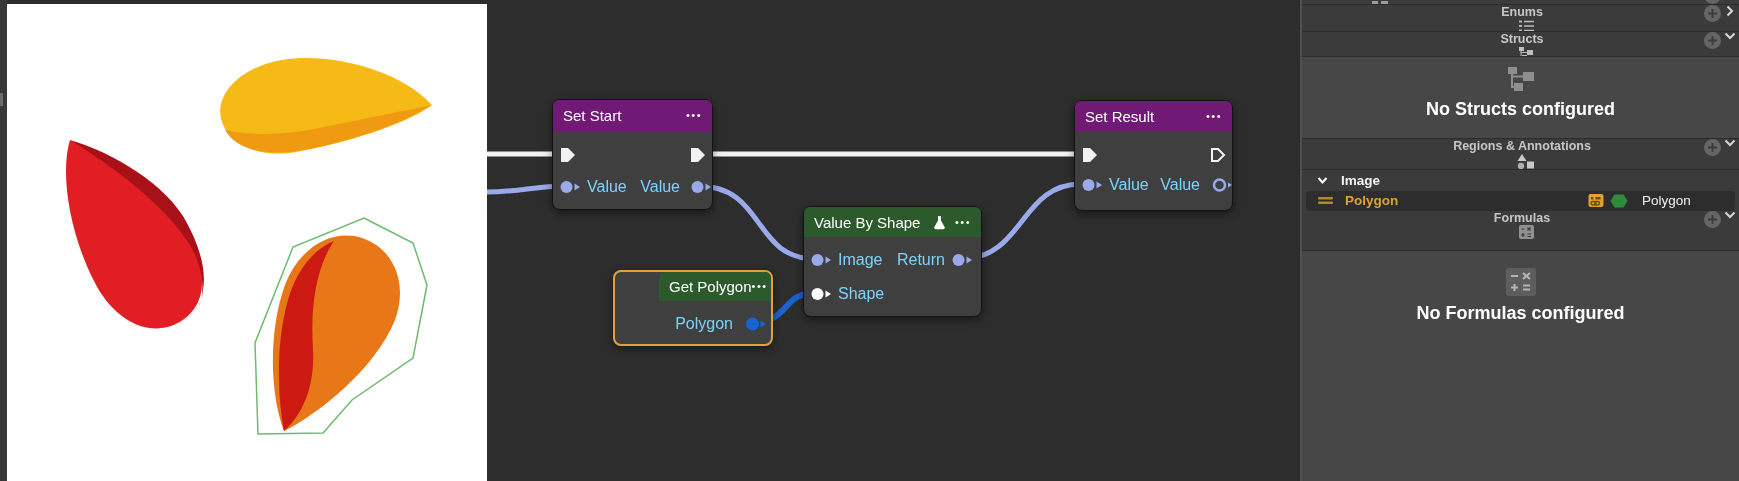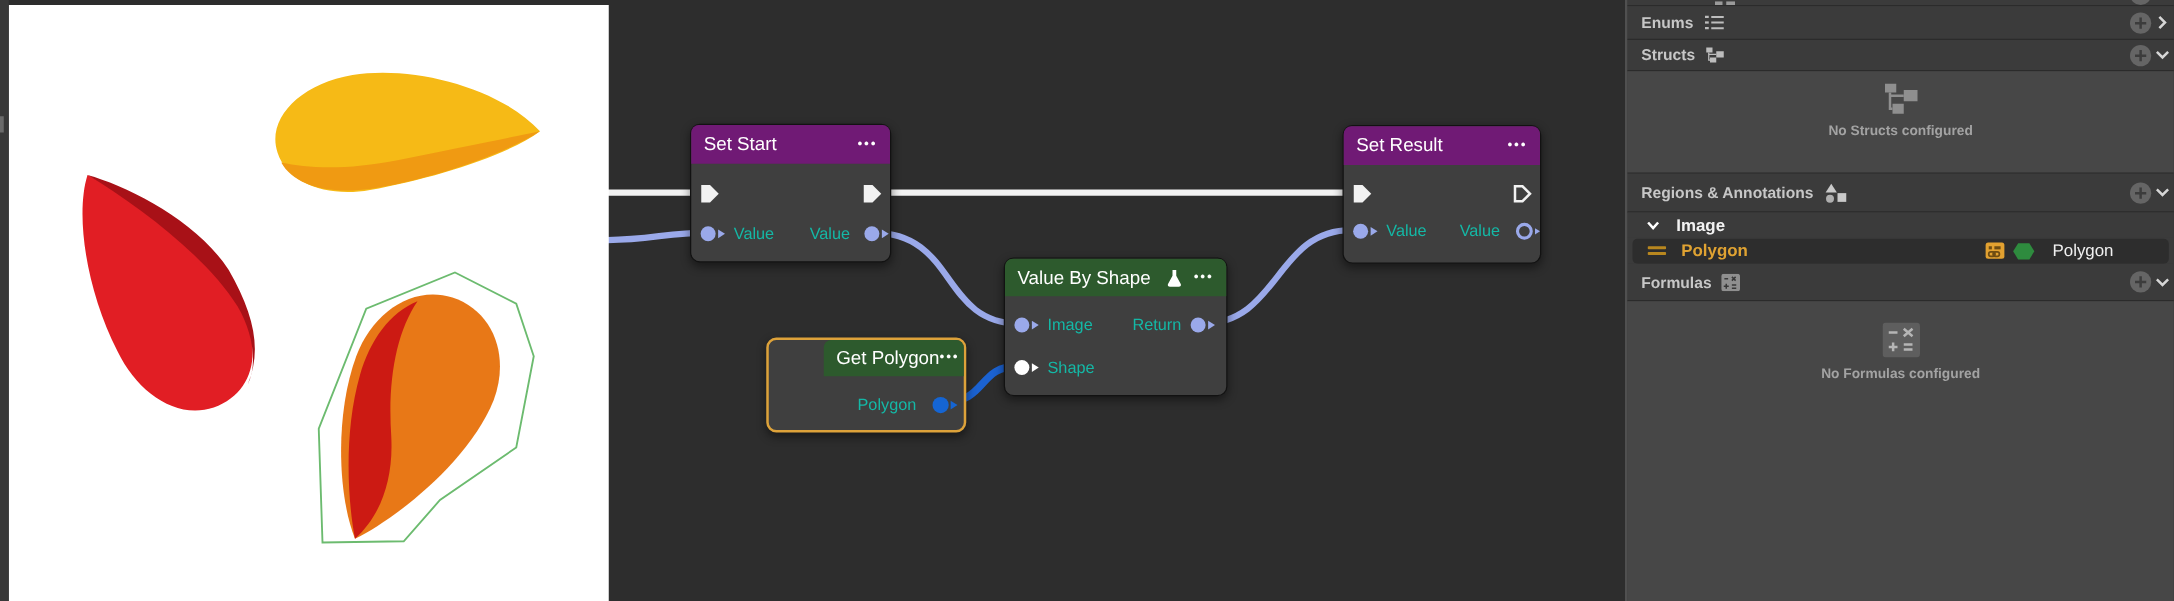--- a/index.html
+++ b/index.html
@@ -18,33 +18,33 @@
     box-shadow:0 3px 8px rgba(0,0,0,.45);}
   .node.selected{border:2px solid #dda23a;padding-left:44px;}
   .node-header{height:31px;border-radius:6px 6px 0 0;display:flex;align-items:center;
     padding:0 10px;color:#fff;font-size:15px;}
   .hdr-blue{background:#701a75;gap:30px;}
   .hdr-green{background:#2d5a2d;height:30px;}
   .node-title{white-space:nowrap;}
   .hdr-icons{margin-left:auto;display:flex;align-items:center;gap:9px;}
   .node-menu{color:#fff;font-size:11px;letter-spacing:1.5px;line-height:1;cursor:pointer;}
   .pin{position:absolute;}
-  .pin-label{position:absolute;color:#14b8a6;font-size:13px;line-height:17px;white-space:nowrap;}
+  .pin-label{position:absolute;color:#7dd3fc;font-size:16px;line-height:17px;white-space:nowrap;}
 
   
   #panel{left:1300px;top:0;width:439px;height:481px;background:#3b3b3b;z-index:6;
     border-left:2px solid #505050;color:#c7c7c7;}
   .prow{position:relative;width:100%;border-bottom:1px solid #2b2b2b;display:flex;align-items:center;}
-  .sec-hdr{height:27px;background:#3b3b3b;padding-left:11px;}
+  .sec-hdr{height:27px;background:#3b3b3b;padding-left:11px;flex-direction:column;}
   .sec-label{font-size:12.5px;font-weight:bold;color:#c7c7c7;margin-right:8px;white-space:nowrap;}
   .plus-btn{position:absolute;right:18px;width:17px;height:17px;border-radius:50%;background:#656565;
     display:flex;align-items:center;justify-content:center;cursor:pointer;}
   .chev{position:absolute;right:2px;width:14px;display:flex;justify-content:center;cursor:pointer;}
   .empty-area{background:#474747;display:flex;flex-direction:column;align-items:center;}
-  .empty-text{font-size:11px;font-weight:bold;color:#a3a3a3;margin-top:7px;text-align:right;}
+  .empty-text{font-size:18px;font-weight:bold;color:#ffffff;margin-top:7px;text-align:right;}
   #row-sliver{height:5px;background:#3b3b3b;overflow:hidden;}
   #row-image{height:20px;background:#3b3b3b;padding-left:15px;}
   #row-image .grp-label{font-size:13.5px;font-weight:bold;color:#f2f2f2;margin-left:13px;}
   #row-polygon-wrap{height:21px;background:#3b3b3b;padding:0 4px;border-bottom:none;}
   #row-polygon{position:relative;width:100%;height:20px;background:#2d2d2d;border-radius:4px;
     display:flex;align-items:center;padding-left:12px;cursor:pointer;}
   .item-name{font-size:13.5px;font-weight:bold;color:#dfa232;margin-left:12px;}
   .item-type{font-size:13.5px;color:#f0f0f0;margin-left:8px;}
   .right-cluster{position:absolute;left:282px;display:flex;align-items:center;gap:6px;}
 </style>
@@ -277,21 +277,21 @@
           <rect x="6.5" y="8.5" width="5" height="3.5" rx="1.7" fill="none" stroke="#6e4c12" stroke-width="1.4"></rect>
           </svg>
         <svg width="18" height="16">
           <polygon points="4.5,1.5 13.5,1.5 17.5,8 13.5,14.5 4.5,14.5 0.5,8" fill="#2e8b3e"></polygon>
           </svg>
         <span class="item-type">Polygon</span>
       </span>
     </div>
   </div>
 
-  <div class="prow sec-hdr" style="height:30px">
+  <div class="prow sec-hdr" style="height:40px">
     <span class="sec-label">Formulas</span>
     <svg width="15" height="14">
       <rect x="0" y="0" width="15" height="14" rx="2" fill="#8f8f8f"></rect>
       <path d="M2.5,4 H5.5 M8.5,2.5 L11.5,5.5 M11.5,2.5 L8.5,5.5 M4,8 V12 M2,10 H6 M8.5,9 H12 M8.5,11.5 H12" stroke="#383838" stroke-width="1.2" fill="none"></path>
       </svg>
     <div class="plus-btn">
       <svg width="11" height="11">
           <path d="M5.5,1 V10 M1,5.5 H10" stroke="#3c3c3c" stroke-width="2"></path>
         </svg>
       </div>

